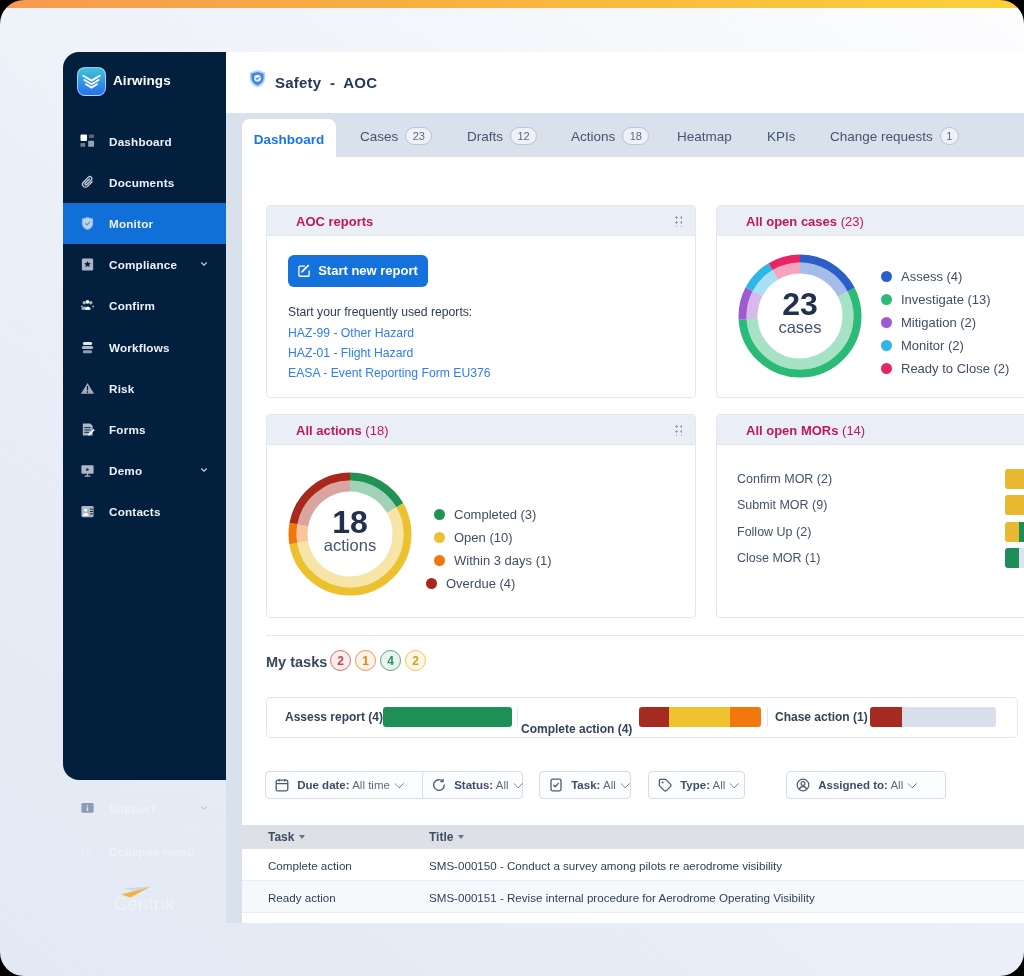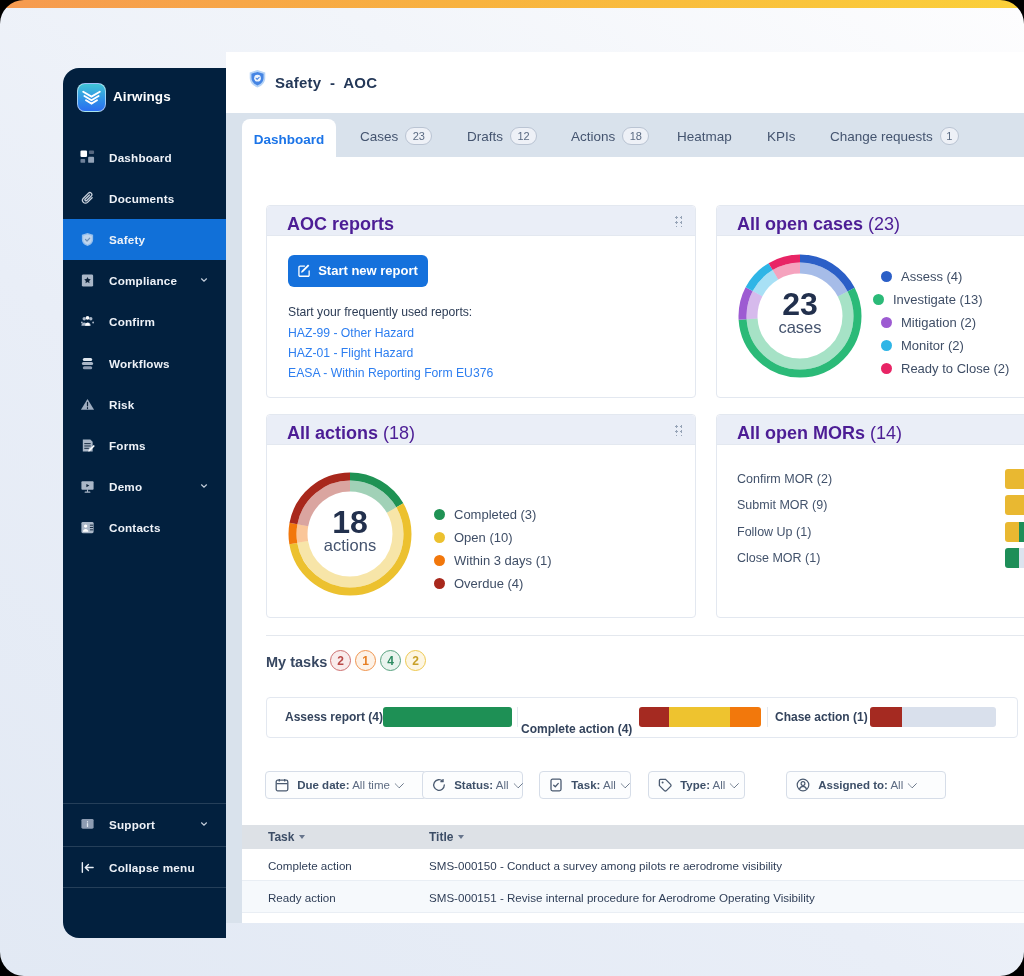--- a/index.html
+++ b/index.html
@@ -1,21 +1,21 @@
 <!DOCTYPE html>
 <html><head>
 <meta charset="utf-8">
 <style>
 * { margin:0; padding:0; box-sizing:border-box; }
 html,body { width:1024px; height:976px; background:#000; font-family:"Liberation Sans", sans-serif; }
 #frame { position:absolute; left:0; top:0; width:1024px; height:976px; border-radius:24px; overflow:hidden; background:#000; }
 #topbar { position:absolute; left:0; top:0; width:1024px; height:8px; background:linear-gradient(90deg,#f69a50 0%,#f8b23f 45%,#fbd03a 100%); }
 #app { position:absolute; left:0; top:8px; width:1024px; height:968px; background:linear-gradient(218deg,#fdfdfe 0%,#f2f5fa 30%,#e9eef7 60%,#e2e9f4 100%); }
 
-#sidebar { position:absolute; left:63px; top:68px; width:163px; height:870px; background:#02203e; border-radius:16px 0 0 16px; }
+#sidebar { position:absolute; left:63px; top:52px; width:163px; height:728px; background:#02203e; border-radius:16px 0 0 16px; }
 #logo { position:absolute; left:14px; top:15px; width:29px; height:29px; border-radius:8px; background:linear-gradient(180deg,#41c5d6 0%,#2e8fe8 60%,#2b6ef0 100%); border:1px solid rgba(255,255,255,.55); }
 #logoname { position:absolute; left:50px; top:21px; color:#fff; font-size:13.5px; font-weight:700; letter-spacing:.1px; }
 .mitem { position:absolute; left:0; width:163px; height:41px; }
 .mitem .ic { position:absolute; left:17px; top:13px; width:15px; height:15px; }
 .mitem .lb { position:absolute; left:46px; top:14px; color:#eef2f8; font-size:11.7px; font-weight:700; letter-spacing:.2px; }
 .mitem .ch { position:absolute; right:18px; top:16px; width:8px; height:8px; }
 .mitem.active { background:#1170d8; }
 .sdiv { position:absolute; left:0; width:163px; height:1px; background:rgba(255,255,255,.14); }
 
 #hdr { position:absolute; left:226px; top:52px; width:798px; height:61px; background:#fff; }
@@ -26,21 +26,21 @@
 .tab { position:absolute; top:13px; height:20px; font-size:13.5px; color:#44546f; font-weight:400; display:flex; align-items:center; white-space:nowrap; }
 .tab .tx { display:inline-block; }
 #tab-active { position:absolute; left:16px; top:6px; width:94px; height:38px; background:#fff; border-radius:8px 8px 0 0; }
 #tab-active .tx { position:absolute; left:0; width:94px; text-align:center; top:13px; color:#1b74e8; font-weight:700; font-size:13.5px; }
 .pill { display:inline-block; margin-left:7px; height:18px; border:1px solid #bac4d3; border-radius:9px; background:#eef1f7; color:#5b6b83; font-size:11px; font-weight:400; line-height:17px; text-align:center; }
 
 #content { position:absolute; left:226px; top:157px; width:798px; height:766px; background:#d9e2ec; }
 #cwhite { position:absolute; left:16px; top:0; width:782px; height:766px; background:#fff; }
 .card { position:absolute; background:#fff; border:1px solid #e3e8f0; border-radius:4px; }
 .card .chd { position:absolute; left:0; top:0; right:0; height:30px; background:#eaeef7; border-bottom:1px solid #e3e8f0; border-radius:4px 4px 0 0; }
-.card .chd .t { position:absolute; left:20px; top:8px; font-size:18px; font-weight:700; color:#4c1d95; }
+.card .chd .t { position:absolute; left:29px; top:8px; font-size:13px; font-weight:700; color:#be185d; }
 .card .chd .t span { font-weight:400; }
 .drag { position:absolute; right:13px; top:9px; width:8px; height:12px;
   background-image:radial-gradient(circle, #97a4b7 1.1px, transparent 1.2px);
   background-size:5px 5px; background-position:0 0; }
 
 #btn-report { position:absolute; left:21px; top:49px; width:140px; height:32px; background:#1571dc; border-radius:6px; color:#fff; font-size:13px; font-weight:700; text-align:center; line-height:32px; }
 .freq { position:absolute; left:21px; font-size:12.2px; color:#2c3c55; }
 .lnk { position:absolute; left:21px; font-size:12.2px; color:#2d7ef0; }
 
 .leg { position:absolute; white-space:nowrap; font-size:13px; color:#3f4e66; }
@@ -124,21 +124,21 @@
         <div class="t">AOC reports</div>
         <div class="drag"></div>
       </div>
   <div id="btn-report"><svg width="13" height="13" viewBox="0 0 14 14" style="vertical-align:-2px; margin-right:7px;">
           <path d="M12 7.5 V12 a1.2 1.2 0 0 1-1.2 1.2 H2.2 A1.2 1.2 0 0 1 1 12 V3.4 A1.2 1.2 0 0 1 2.2 2.2 H7" fill="none" stroke="#fff" stroke-width="1.4" stroke-linecap="round"></path>
           <path d="M5.2 8.9 L12.2 1.9 l-1.4-1.4 -7 7 -.5 1.9Z" fill="#fff"></path>
         </svg>Start new report</div>
   <div class="freq" style="top:99px;">Start your frequently used reports:</div>
   <div class="lnk" style="top:120px;">HAZ-99 - Other Hazard</div>
   <div class="lnk" style="top:140px;">HAZ-01 - Flight Hazard</div>
-  <div class="lnk" style="top:160px;">EASA - Within Reporting Form EU376</div>
+  <div class="lnk" style="top:160px;">EASA - Event Reporting Form EU376</div>
 </div>
 
 <div class="card" style="left:716px; top:205px; width:430px; height:193px;">
   <div class="chd">
         <div class="t">All open cases <span>(23)</span></div>
       </div>
   <svg id="donut-cases" width="160" height="160" viewBox="0 0 160 160" style="position:absolute; left:3px; top:30px;">
     <g transform="rotate(-90 80 80)" fill="none">
       <circle cx="80" cy="80" r="48" stroke="#2b5fc7" stroke-opacity=".42" stroke-width="11" stroke-dasharray="52.45 301.59" stroke-dashoffset="0"></circle>
       <circle cx="80" cy="80" r="48" stroke="#2bba78" stroke-opacity=".42" stroke-width="11" stroke-dasharray="170.46 301.59" stroke-dashoffset="-52.45"></circle>
@@ -148,21 +148,21 @@
       <circle cx="80" cy="80" r="57.5" stroke="#2b5fc7" stroke-width="8" stroke-dasharray="62.83 361.28" stroke-dashoffset="0"></circle>
       <circle cx="80" cy="80" r="57.5" stroke="#2bba78" stroke-width="8" stroke-dasharray="204.2 361.28" stroke-dashoffset="-62.83"></circle>
       <circle cx="80" cy="80" r="57.5" stroke="#9d5bd2" stroke-width="8" stroke-dasharray="31.42 361.28" stroke-dashoffset="-267.03"></circle>
       <circle cx="80" cy="80" r="57.5" stroke="#2fb5e6" stroke-width="8" stroke-dasharray="31.42 361.28" stroke-dashoffset="-298.45"></circle>
       <circle cx="80" cy="80" r="57.5" stroke="#e82465" stroke-width="8" stroke-dasharray="31.42 361.28" stroke-dashoffset="-329.86"></circle>
     </g>
   </svg>
   <div class="donut-num" style="left:3px; top:80px; width:160px; font-size:32px;">23</div>
   <div class="donut-sub" style="left:3px; top:112px; width:160px; font-size:16.5px;">cases</div>
   <div class="leg" style="left:164px; top:63px;"><i style="background:#2b5fc7"></i>Assess (4)</div>
-  <div class="leg" style="left:156px; top:86px;"><i style="background:#2bba78"></i>Investigate (13)</div>
+  <div class="leg" style="left:164px; top:86px;"><i style="background:#2bba78"></i>Investigate (13)</div>
   <div class="leg" style="left:164px; top:109px;"><i style="background:#9d5bd2"></i>Mitigation (2)</div>
   <div class="leg" style="left:164px; top:132px;"><i style="background:#2fb5e6"></i>Monitor (2)</div>
   <div class="leg" style="left:164px; top:155px;"><i style="background:#e82465"></i>Ready to Close (2)</div>
 </div>
 
 <div class="card" style="left:266px; top:414px; width:430px; height:204px;">
   <div class="chd">
         <div class="t">All actions <span>(18)</span></div>
         <div class="drag"></div>
       </div>
@@ -176,30 +176,30 @@
       <circle cx="80" cy="80" r="57.5" stroke="#ecc12f" stroke-width="8" stroke-dasharray="200.71 361.28" stroke-dashoffset="-60.21"></circle>
       <circle cx="80" cy="80" r="57.5" stroke="#f2770b" stroke-width="8" stroke-dasharray="20.07 361.28" stroke-dashoffset="-260.92"></circle>
       <circle cx="80" cy="80" r="57.5" stroke="#a8281c" stroke-width="8" stroke-dasharray="80.28 361.28" stroke-dashoffset="-280.99"></circle>
     </g>
   </svg>
   <div class="donut-num" style="left:3px; top:89px; width:160px; font-size:32px;">18</div>
   <div class="donut-sub" style="left:3px; top:121px; width:160px; font-size:16.5px;">actions</div>
   <div class="leg" style="left:167px; top:92px;"><i style="background:#1f9254"></i>Completed (3)</div>
   <div class="leg" style="left:167px; top:115px;"><i style="background:#ecc12f"></i>Open (10)</div>
   <div class="leg" style="left:167px; top:138px;"><i style="background:#f2770b"></i>Within 3 days (1)</div>
-  <div class="leg" style="left:167px; top:161px;"><i style="background:#a8281c"></i>Overdue (4)</div>
+  <div class="leg" style="left:159px; top:161px;"><i style="background:#a8281c"></i>Overdue (4)</div>
 </div>
 
 <div class="card" style="left:716px; top:414px; width:430px; height:204px;">
   <div class="chd">
         <div class="t">All open MORs <span>(14)</span></div>
       </div>
   <div class="morrow" style="top:57px;">Confirm MOR (2)</div>
   <div class="morrow" style="top:83px;">Submit MOR (9)</div>
-  <div class="morrow" style="top:110px;">Follow Up (1)</div>
+  <div class="morrow" style="top:110px;">Follow Up (2)</div>
   <div class="morrow" style="top:136px;">Close MOR (1)</div>
   <div class="morbar" style="left:288px; top:54px; width:140px;"><i style="width:140px;background:#e9b831"></i></div>
   <div class="morbar" style="left:288px; top:80px; width:140px;"><i style="width:140px;background:#e9b831"></i></div>
   <div class="morbar" style="left:288px; top:107px; width:140px;"><i style="width:14px;background:#e9b831"></i><i style="width:126px;background:#1e8e58"></i></div>
   <div class="morbar" style="left:288px; top:133px; width:140px;"><i style="width:14px;background:#1e8e58"></i><i style="width:126px;background:#dce3ee"></i></div>
 </div>
 
 <div id="divider"></div>
 <div id="mytasks-h">My tasks</div>
 <div class="tbadge" style="left:330px; border:1.5px solid #cd6f6f; background:#f9ecec; color:#b94a48;">2</div>
@@ -298,21 +298,21 @@
           <path d="M12.9 7.2 L8 12.1 a3.1 3.1 0 0 1-4.4-4.4 L9 2.3 a2.1 2.1 0 0 1 3 3 L7.2 10.1 a1.1 1.1 0 0 1-1.6-1.6 L10 4.2" fill="none" stroke="#c7d0dc" stroke-width="1.4" stroke-linecap="round"></path>
         </svg>
     <div class="lb">Documents</div>
   </div>
   <div class="mitem active" style="top:150.9px;">
     <svg class="ic" viewBox="0 0 16 16">
           <path d="M8 1 L14 3 V8 c0 3.5-2.7 5.9-6 7 C4.7 13.9 2 11.5 2 8 V3 Z" fill="#ffffff" fill-opacity=".55"></path>
           <path d="M8 2.6 L12.6 4.1 V8 c0 2.7-2 4.6-4.6 5.5 C5.4 12.6 3.4 10.7 3.4 8 V4.1 Z" fill="#cfdcec" fill-opacity=".75"></path>
           <path d="M5.8 7.9 L7.5 9.6 L10.4 6.5" fill="none" stroke="#6f90b5" stroke-width="1.3" stroke-linecap="round" stroke-linejoin="round"></path>
         </svg>
-    <div class="lb">Safety</div>
+    <div class="lb">Monitor</div>
   </div>
   <div class="mitem" style="top:192.1px;">
     <svg class="ic" viewBox="0 0 16 16">
           <rect x="2" y="1.5" width="12" height="13" rx="1.5" fill="#aab7c8"></rect>
           <path d="M8 4.2 l1.1 2.2 2.4.3-1.75 1.7.4 2.4L8 9.7l-2.15 1.1.4-2.4L4.5 6.7l2.4-.3Z" fill="#0d2239"></path>
         </svg>
     <div class="lb">Compliance</div>
     <svg class="ch" viewBox="0 0 8 8">
           <path d="M1.5 2.8 L4 5.2 L6.5 2.8" stroke="#c3cdda" stroke-width="1.2" fill="none" stroke-linecap="round"></path>
         </svg>
@@ -386,14 +386,21 @@
   </div>
   <div class="sdiv" style="top:778px;"></div>
   <div class="mitem" style="top:778.5px;">
     <svg class="ic" viewBox="0 0 16 16">
           <path d="M2.5 3 v10" stroke="#e8eef6" stroke-width="1.5" stroke-linecap="round"></path>
           <path d="M14 8 H6 M9 4.8 L5.6 8 L9 11.2" stroke="#e8eef6" stroke-width="1.5" fill="none" stroke-linecap="round" stroke-linejoin="round"></path>
         </svg>
     <div class="lb">Collapse menu</div>
   </div>
   <div class="sdiv" style="top:819px;"></div>
+  <div id="centrik" style="position:absolute; left:0; top:826px; width:163px; height:44px;">
+    <svg width="163" height="44" viewBox="0 0 163 44">
+      <polygon points="58,16.5 88,8.5 67.5,19.5" fill="#eeb544"></polygon>
+      <polygon points="60,10.5 88,8.5 73,13" fill="#d0d6de"></polygon>
+      <text x="81" y="31.5" text-anchor="middle" fill="#eef2f7" font-family="Liberation Sans" font-size="18.5" font-weight="400" letter-spacing="0.3">Centrik</text>
+    </svg>
+  </div>
 </div>
 </div>
 
 </body></html>

